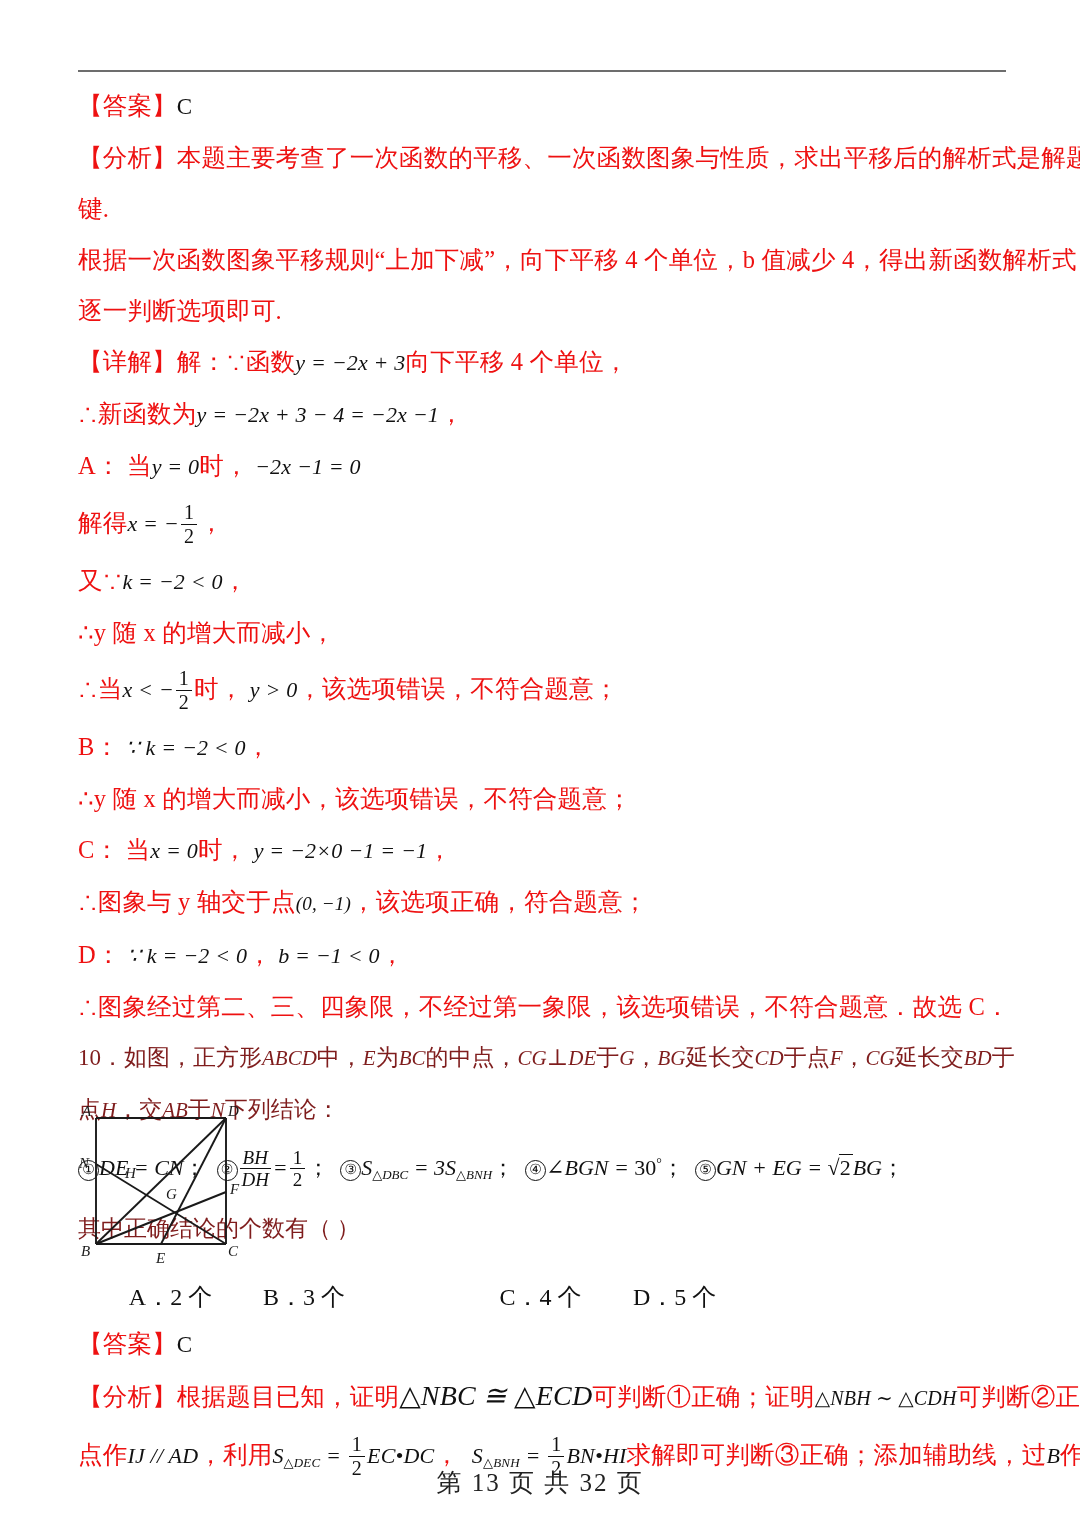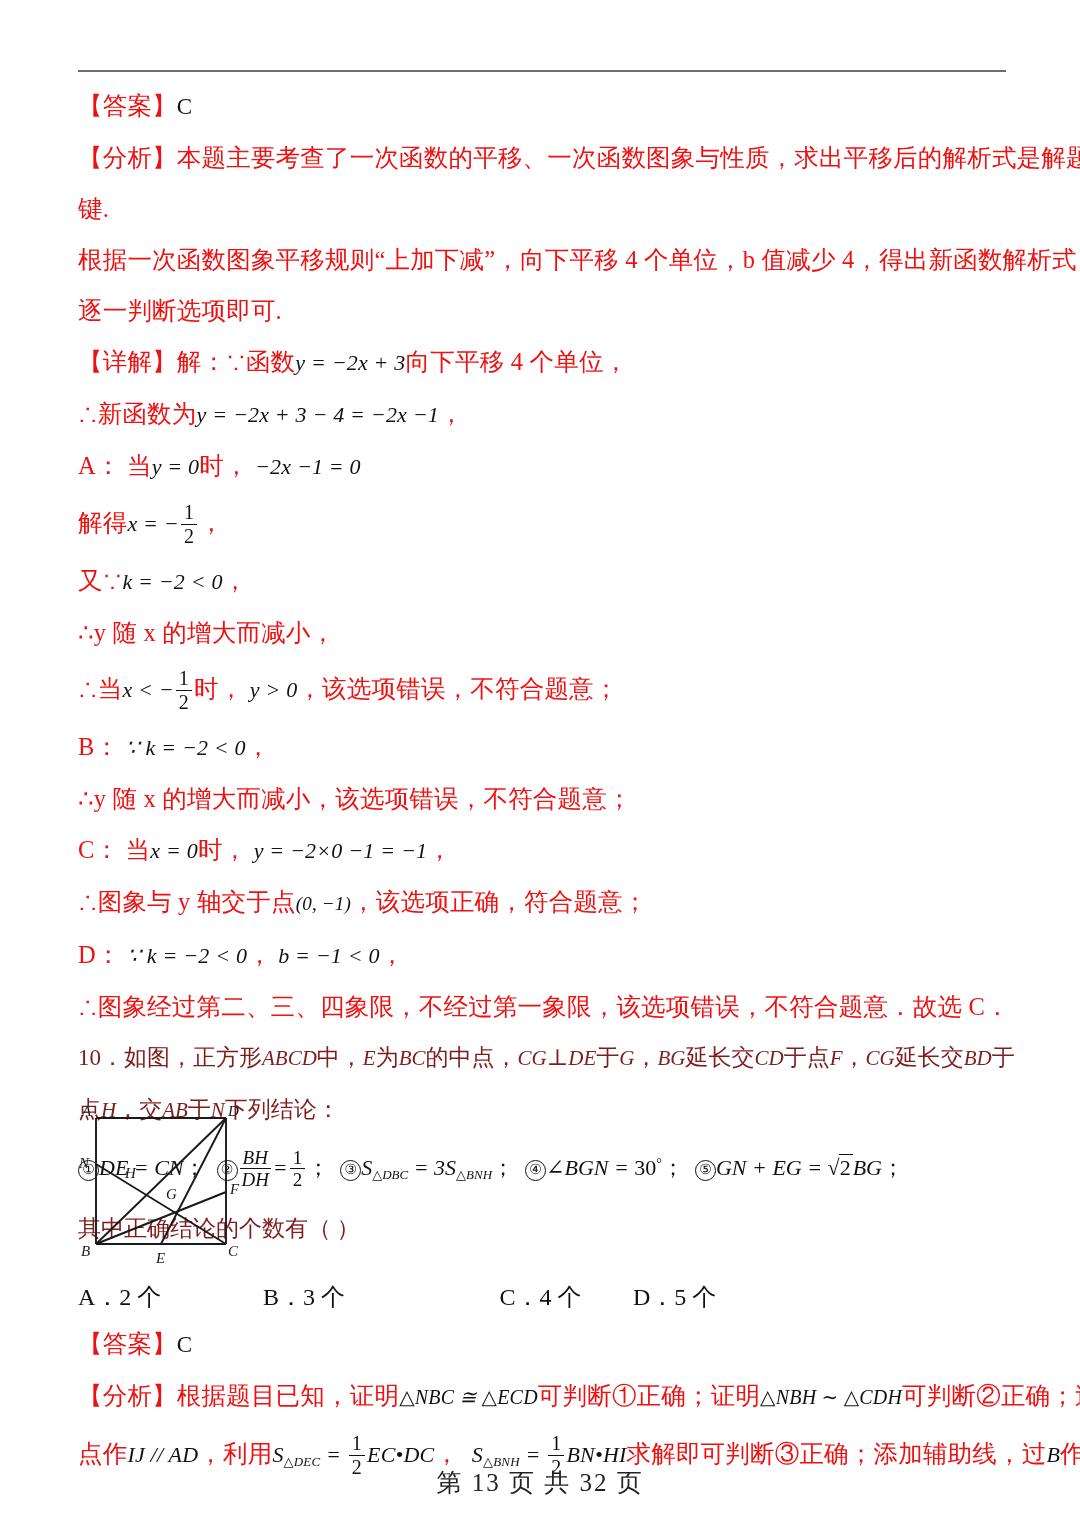--- a/index.html
+++ b/index.html
@@ -260,29 +260,29 @@
         <text x="88" y="95">G</text>
         <text x="152" y="90">F</text>
         <text x="3" y="152">B</text>
         <text x="78" y="159">E</text>
         <text x="150" y="152">C</text>
       </g>
     </svg>
   </div>
 
   <div class="sect choices" style="top:1268px;">
-    <span class="ch" style="width:185px;"><span>A．</span><span>2 个</span></span><span class="ch" style="width:185px;"><span>B．</span><span>3 个</span></span><span class="ch" style="width:185px;text-align:center;"><span>C．</span><span>4 个</span></span><span class="ch"><span>D．</span><span>5 个</span></span>
+    <span class="ch" style="width:185px;text-align:center;"><span>A．</span><span>2 个</span></span><span class="ch" style="width:185px;"><span>B．</span><span>3 个</span></span><span class="ch" style="width:185px;text-align:center;"><span>C．</span><span>4 个</span></span><span class="ch"><span>D．</span><span>5 个</span></span>
   </div>
 
   <div class="sect" style="top:1314px;">
     <div class="line">
       <span>【答案】</span><span class="blk up" style="font-size:23px;">C</span>
     </div>
     <div class="line">
-      <span>【分析】</span><span>根据题目已知，证明</span><span class="blk" style="font-size:20px;">△<span style="font-style:italic;">NBC</span> ≅ △<span style="font-style:italic;">ECD</span></span><span>可判断①正确；证明</span><span class="blk" style="font-size:20px;">△<span style="font-style:italic;">NBH</span> ∼ △<span style="font-style:italic;">CDH</span></span><span>可判断②正确；过</span>
+      <span>【分析】</span><span>根据题目已知，证明</span><span class="blk" style="font-size:28px;">△<span style="font-style:italic;">NBC</span> ≅ △<span style="font-style:italic;">ECD</span></span><span>可判断①正确；证明</span><span class="blk" style="font-size:20px;">△<span style="font-style:italic;">NBH</span> ∼ △<span style="font-style:italic;">CDH</span></span><span>可判断②正确；过</span>
     </div>
     <div class="line" style="line-height:62px;">
       <span>点作</span><span class="blk">IJ // AD</span><span>，利用</span><span class="blk">S<span class="sub">△DEC</span> = <span class="frac"><span class="numr num">1</span><span class="den num">2</span></span>EC•DC</span><span>，</span>&nbsp;&nbsp;<span class="blk">S<span class="sub">△BNH</span> = <span class="frac"><span class="numr num">1</span><span class="den num">2</span></span>BN•HI</span><span>求解即可判断③正确；添加辅助线，过</span><span class="blk">B</span><span>作</span>
     </div>
   </div>
 
   <div class="footer">第 13 页 共 32 页</div>
 
 </div>
 

